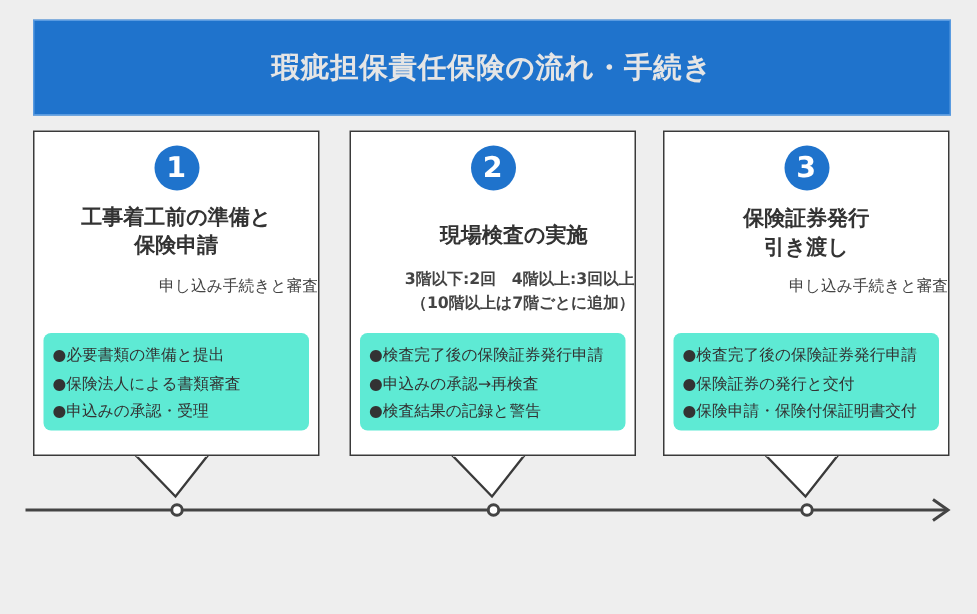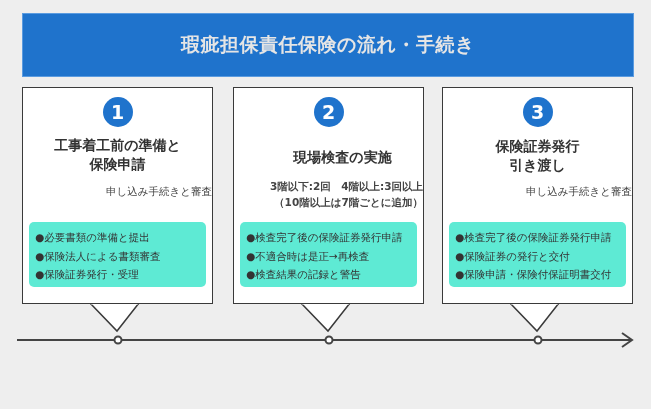--- a/index.html
+++ b/index.html
@@ -61,36 +61,36 @@
 <div class="card" style="left:22px;">
   <div class="num">1</div>
   <div class="title" style="top:49px;font-family:Liberation Mono, monospace;">
     <div>工事着工前の準備と</div>
     <div>保険申請</div>
   </div>
   <div class="sub" style="top:95px;">申し込み手続きと審査</div>
   <div class="box">
     <div>●必要書類の準備と提出</div>
     <div>●保険法人による書類審査</div>
-    <div>●保険証券発行・受理</div>
+    <div>●申込みの承認・受理</div>
   </div>
 </div>
 
 <div class="card" style="left:233px;">
   <div class="num">2</div>
   <div class="title" style="top:60px;margin-left:28px;">
     <div>現場検査の実施</div>
   </div>
   <div class="sub" style="top:90px;font-weight:bold;">
     <div>3階以下:2回　4階以上:3回以上</div>
     <div>（10階以上は7階ごとに追加）</div>
   </div>
   <div class="box">
     <div>●検査完了後の保険証券発行申請</div>
-    <div>●不適合時は是正→再検査</div>
+    <div>●申込みの承認→再検査</div>
     <div>●検査結果の記録と警告</div>
   </div>
 </div>
 
 <div class="card" style="left:442px;">
   <div class="num">3</div>
   <div class="title" style="top:49px;">
     <div>保険証券発行</div>
     <div>引き渡し</div>
   </div>

